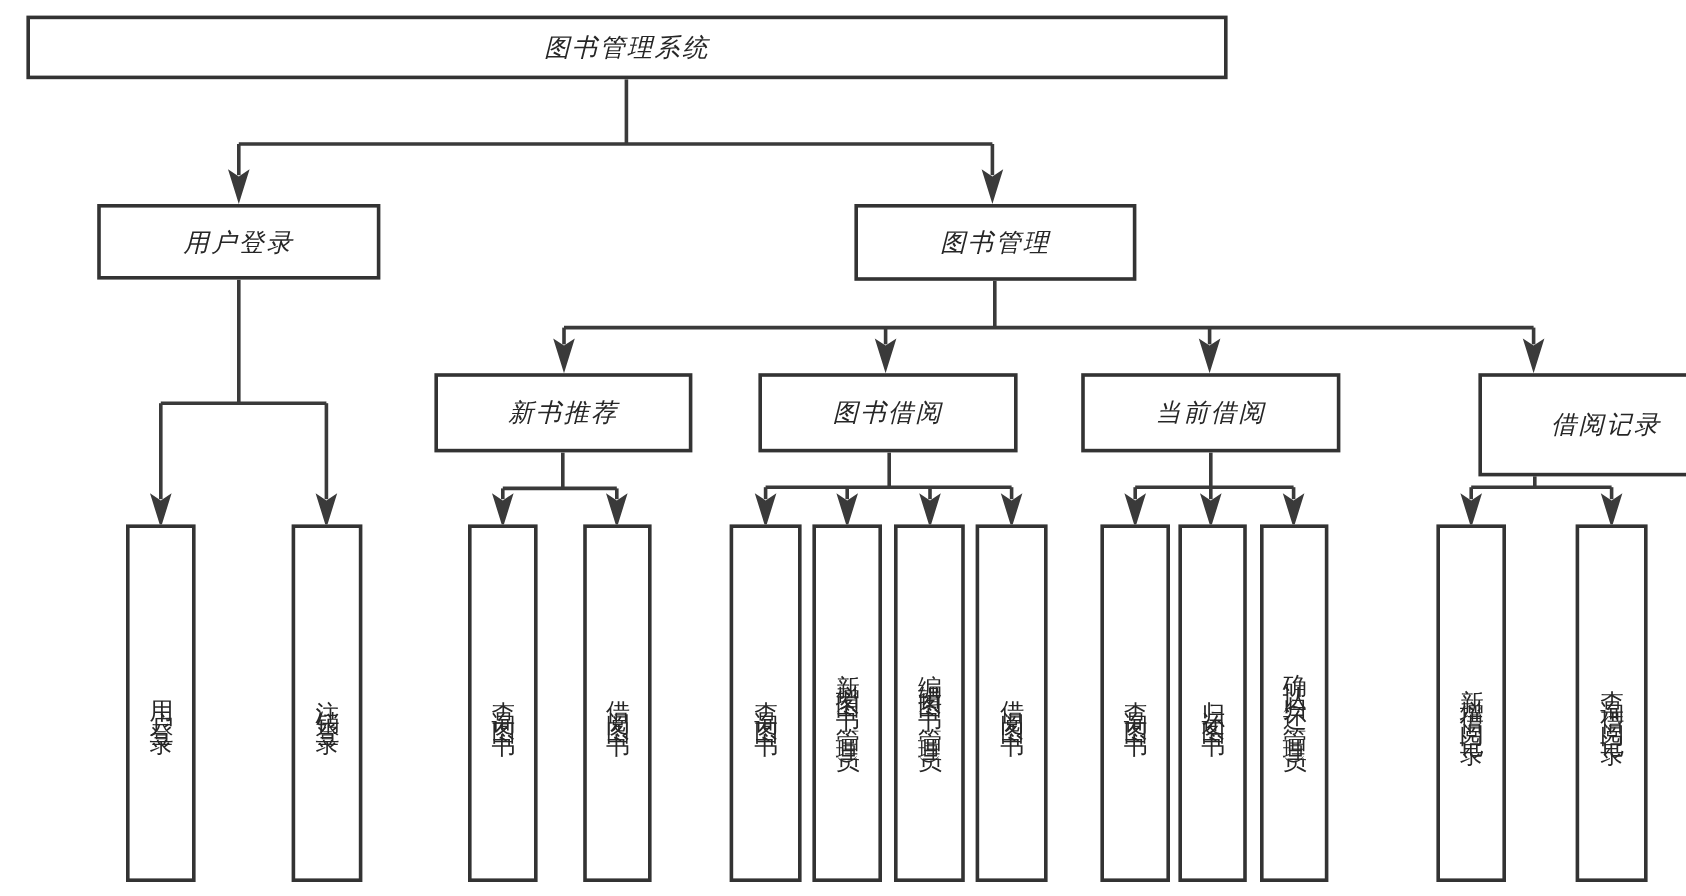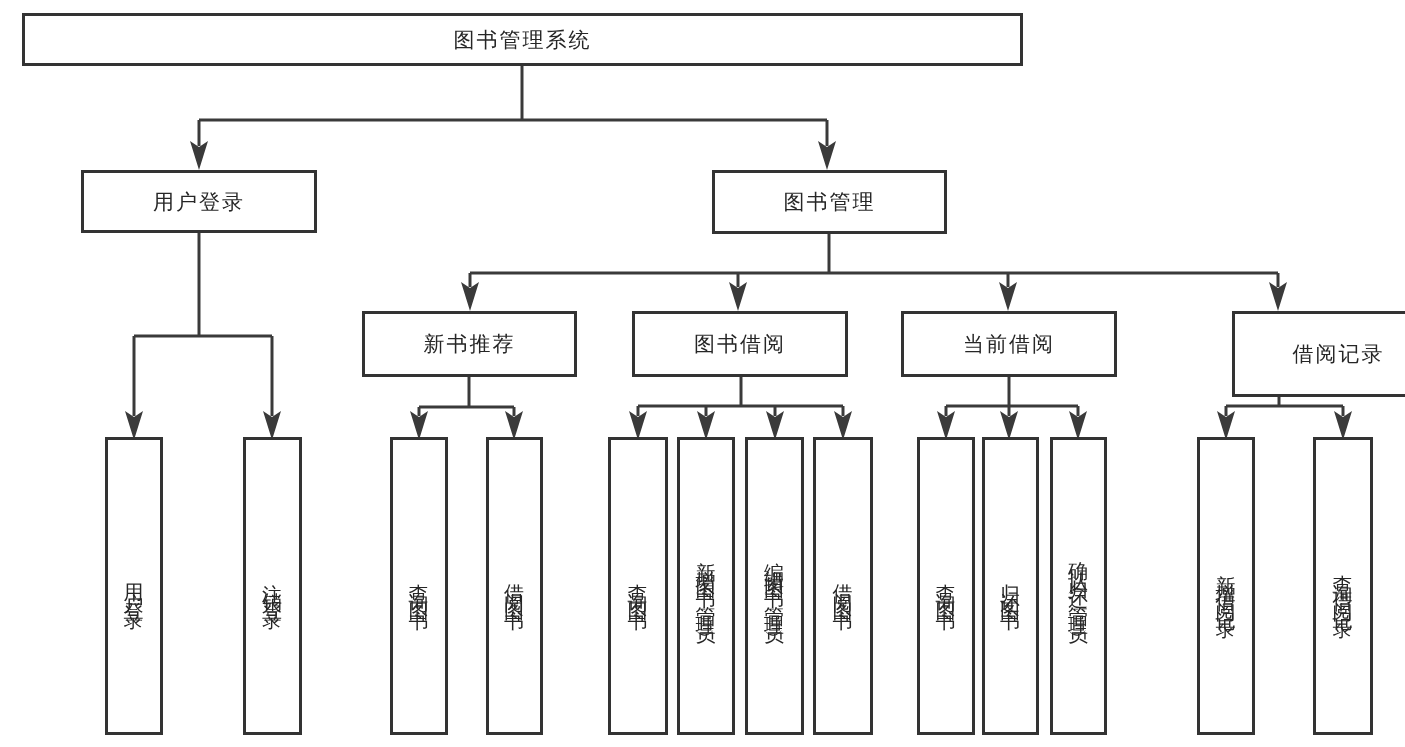--- a/index.html
+++ b/index.html
@@ -24,20 +24,21 @@
     color: #262626;
     display: flex;
     align-items: center;
     justify-content: center;
     z-index: 2;
   }
   .hbox {
     font-size: 21px;
     letter-spacing: 2px;
     white-space: nowrap;
+    font-style: italic;
   }
   .vbox {
     writing-mode: vertical-rl;
     text-orientation: mixed;
     font-size: 20px;
     letter-spacing: 9px;
     line-height: 1;
   }
   .watermark {
     position: absolute;

